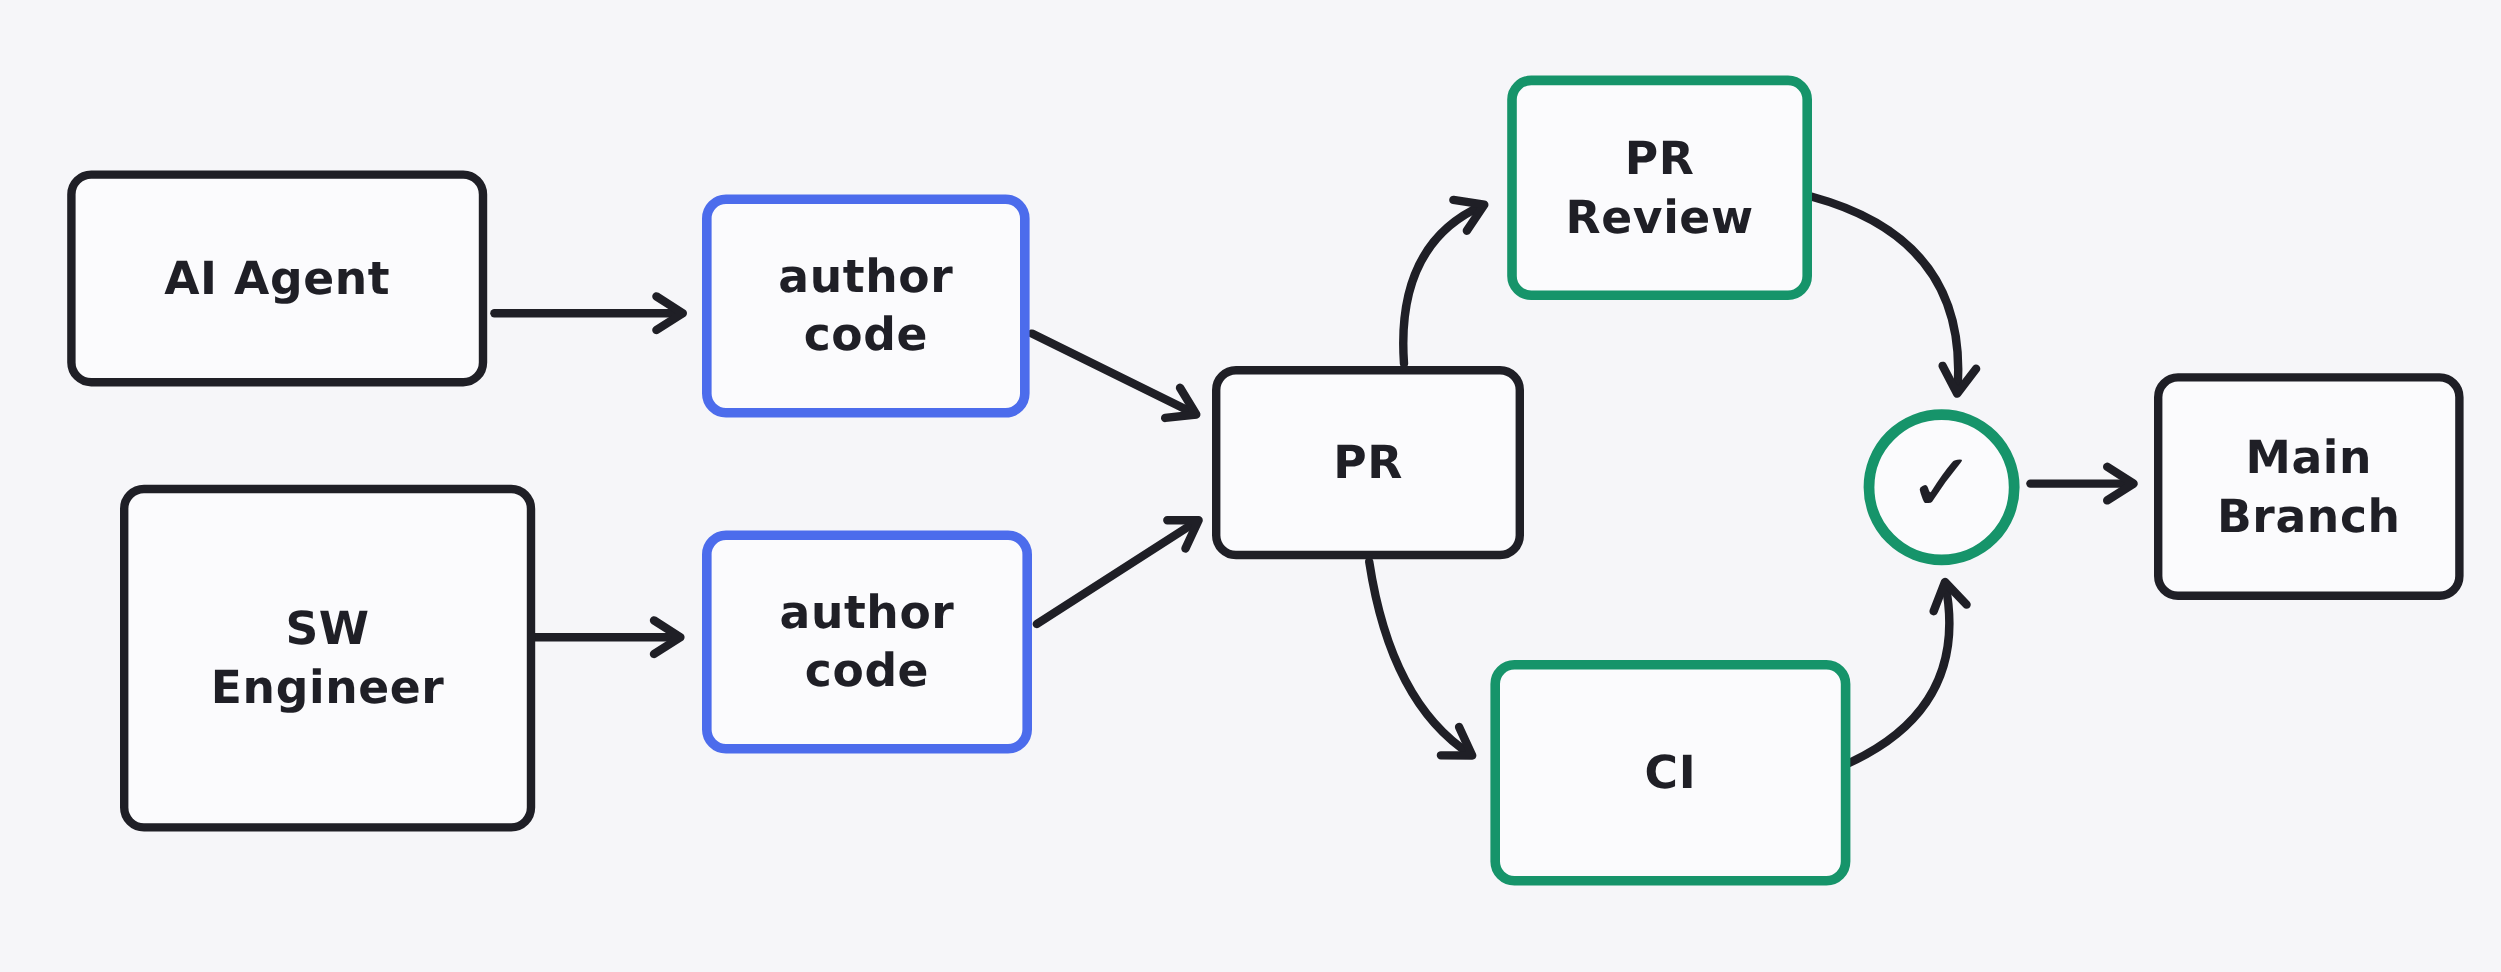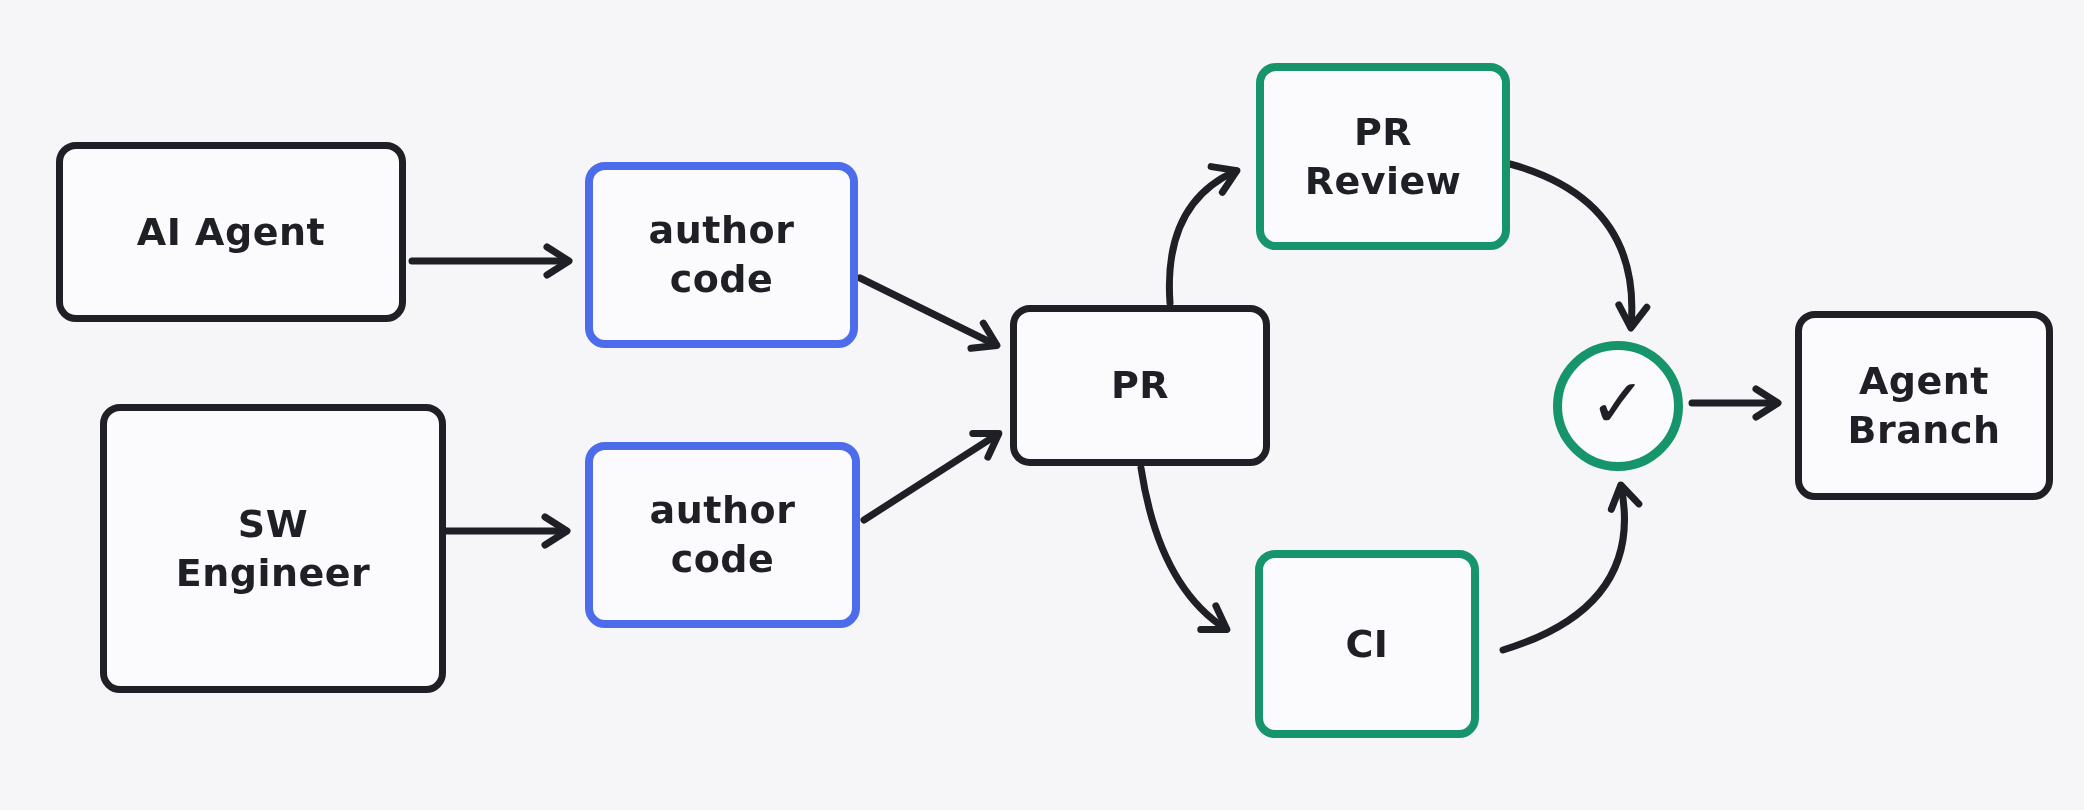--- a/index.html
+++ b/index.html
@@ -110,26 +110,26 @@
 
   <div class="node" style="left:1010px; top:305px; width:260px; height:161px;">
     <span class="label">PR</span>
   </div>
 
   <div class="node green" style="left:1256px; top:63px; width:254px; height:187px;">
     <span class="label">PR
 Review</span>
   </div>
 
-  <div class="node green" style="left:1242px; top:550px; width:224px; height:188px;margin-left:13px;">
+  <div class="node green" style="left:1242px; top:550px; width:300px; height:188px;">
     <span class="label">CI</span>
   </div>
 
   <div class="circle-node" style="left:1553px; top:341px; width:130px; height:130px;">
     <span class="glyph">✓</span>
   </div>
 
   <div class="node" style="left:1795px; top:311px; width:258px; height:189px;">
-    <span class="label">Agent
+    <span class="label">Main
 Branch</span>
   </div>
 
 </div>
 
 </body></html>

